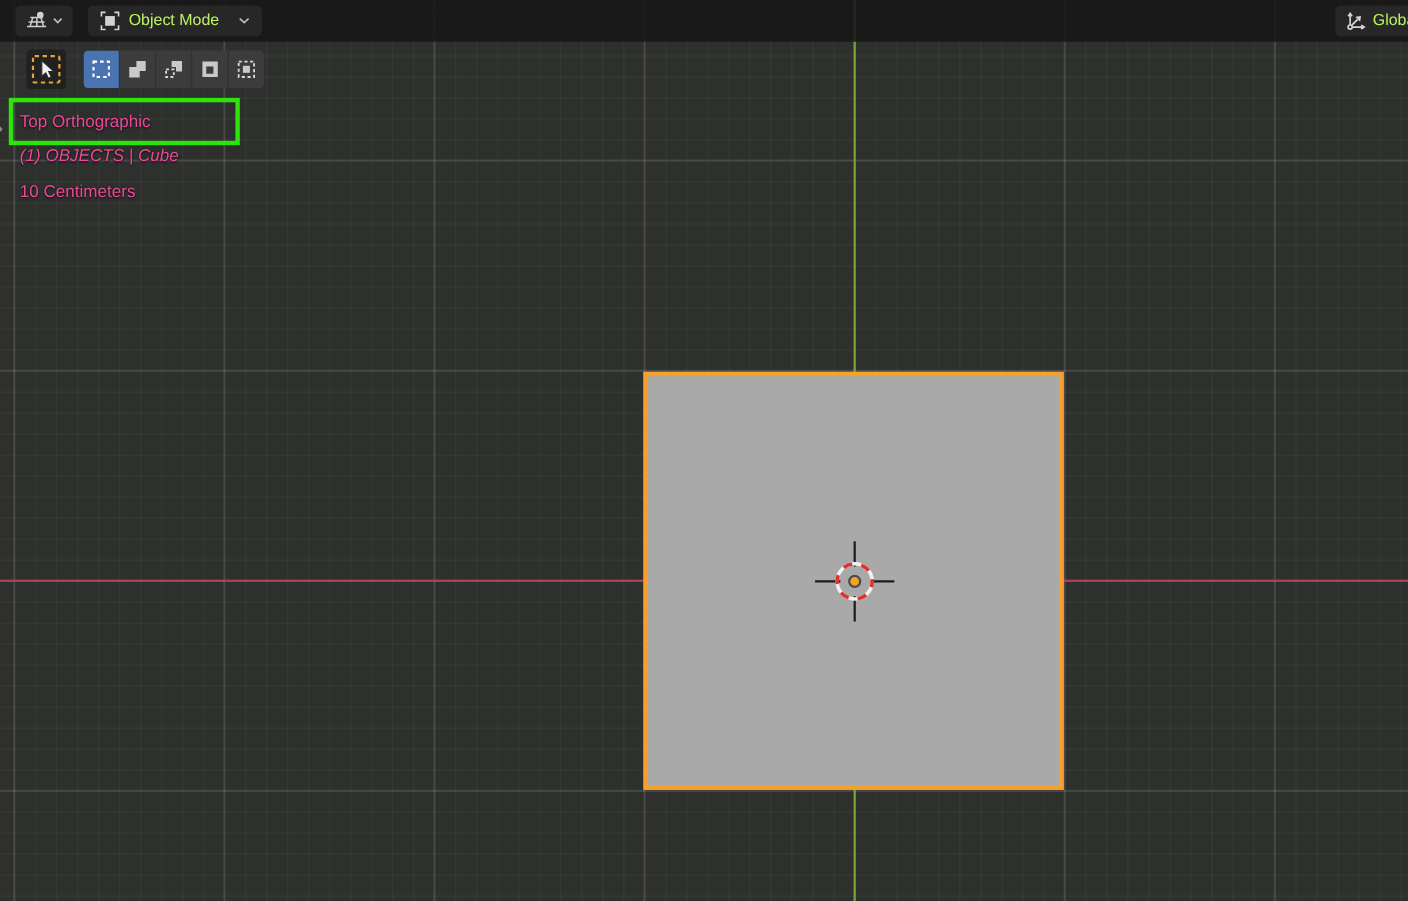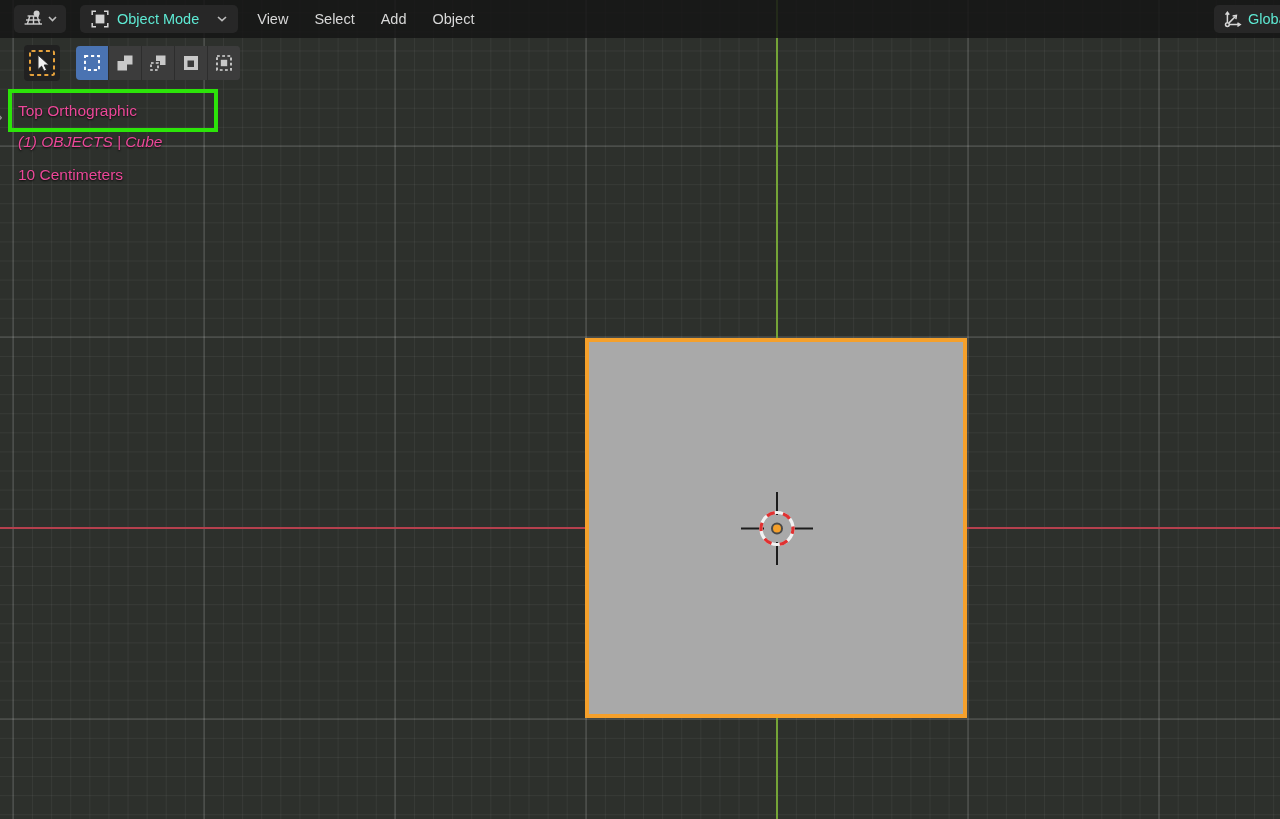--- a/index.html
+++ b/index.html
@@ -30,21 +30,21 @@
   .cursor3d{position:absolute;left:740px;top:491px;z-index:3;}
   
   .header{
     position:absolute;left:0;top:0;right:0;height:38px;z-index:10;
     background:rgba(21,21,21,0.85);
     display:flex;align-items:center;
   }
   .hbtn{
     height:28px;background:#272727;border-radius:5px;
     display:flex;align-items:center;justify-content:center;gap:5px;
-    color:#5eead4;cursor:default;
+    color:#bef264;cursor:default;
   }
   .editor-btn{width:52px;margin-left:14px;}
   .mode-btn{margin-left:14px;padding:0 11px;gap:8px;font-size:14.5px;}
   .mode-btn .chev{margin-left:10px;}
   .menus{display:flex;align-items:center;margin-left:6px;}
   .menu-item{color:#d8d8d8;font-size:14.5px;padding:0 13px;line-height:38px;}
   .orient-btn{
     position:absolute;left:1214px;top:5px;width:110px;overflow:hidden;
     justify-content:flex-start;padding:0 9px;font-size:14.5px;
     border-radius:5px;
@@ -139,26 +139,20 @@
         </svg>
       </span>
       <span>Object Mode</span>
       <span class="chev">
         <svg width="10" height="6" viewBox="0 0 10 6" fill="none" stroke="#bdbdbd" stroke-width="1.6">
           <polyline points="1,1 5,4.6 9,1"></polyline>
         </svg>
       </span>
     </div>
 
-    <div class="menus">
-      <span class="menu-item">View</span>
-      <span class="menu-item">Select</span>
-      <span class="menu-item">Add</span>
-      <span class="menu-item">Object</span>
-    </div>
 
     <div class="hbtn orient-btn">
       <span>
         <svg width="20" height="20" viewBox="0 0 20 20" fill="none" stroke="#d6d6d6" stroke-width="1.5">
           <circle cx="4.4" cy="15.6" r="1.9"></circle>
           <line x1="4.4" y1="13.4" x2="4.4" y2="4"></line>
           <path d="M2.6 5.8 L4.4 3.2 L6.2 5.8" fill="none"></path>
           <line x1="6.6" y1="15.6" x2="16.4" y2="15.6"></line>
           <path d="M14.4 13.8 L17.2 15.6 L14.4 17.4" fill="none"></path>
           <line x1="6" y1="13.9" x2="12.6" y2="7.2"></line>

